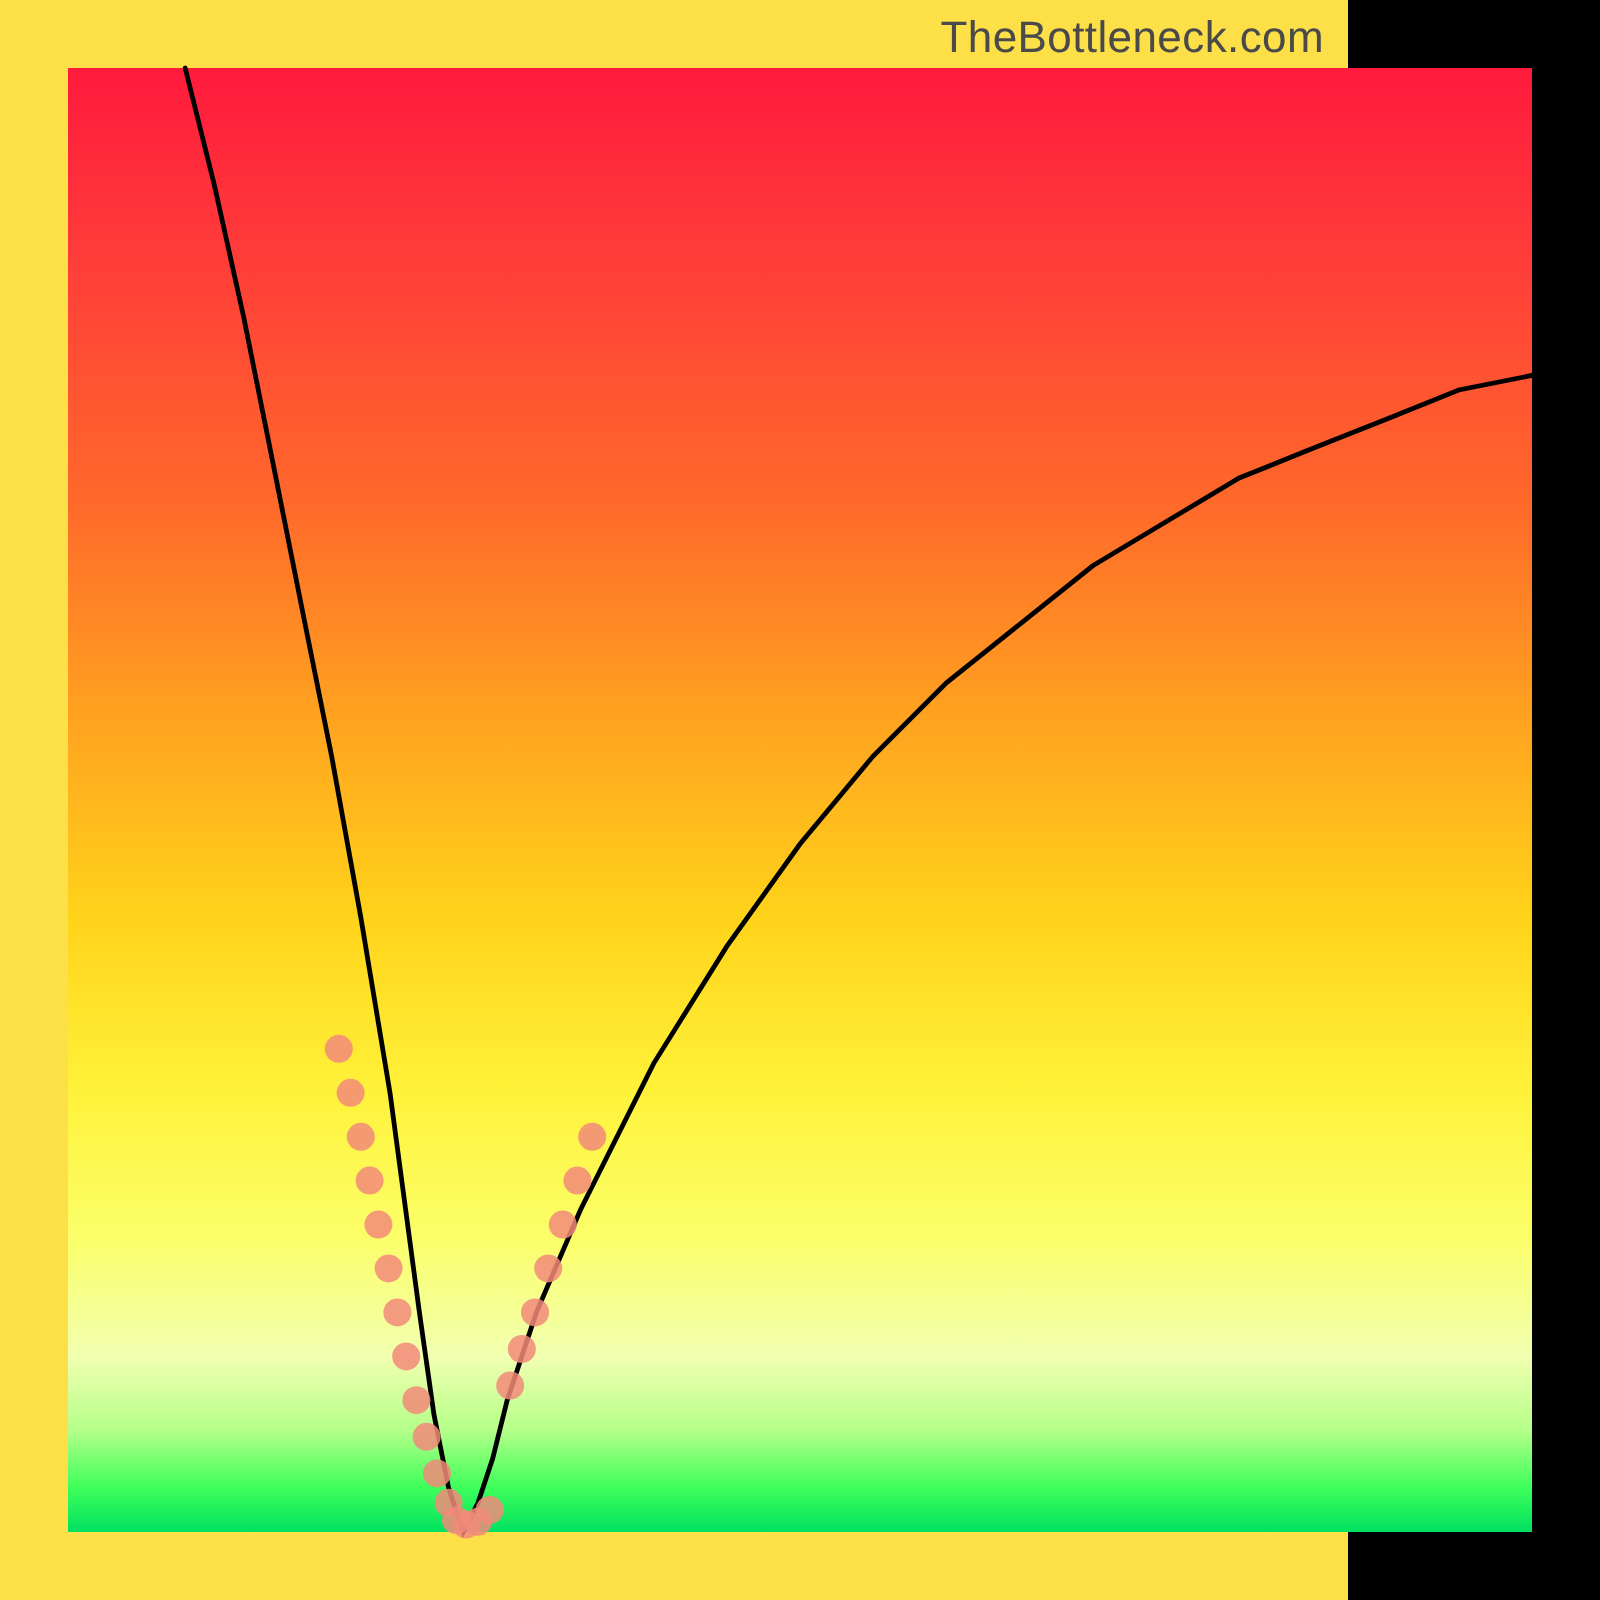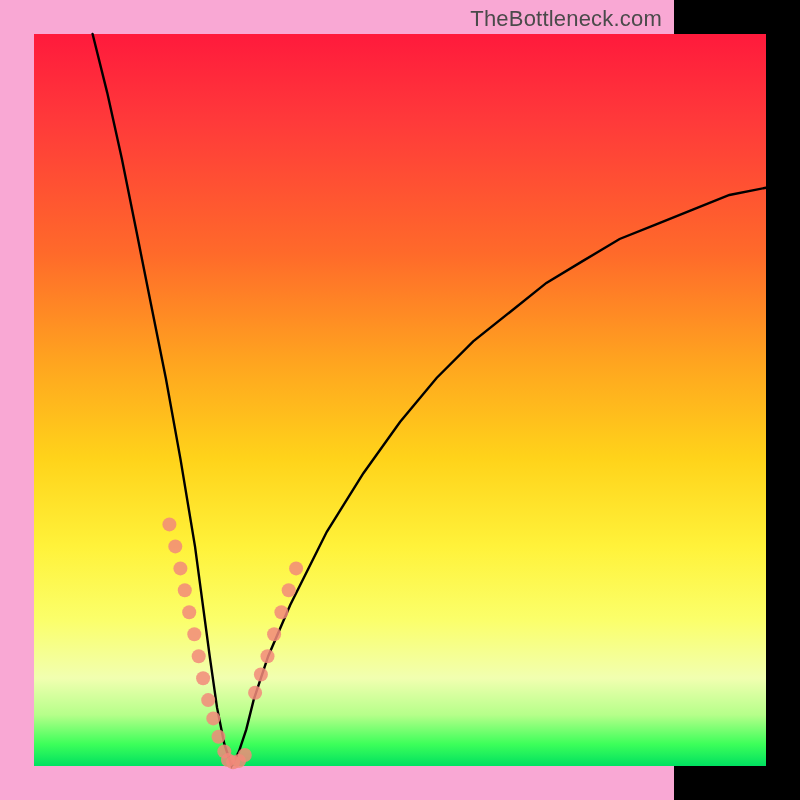--- a/index.html
+++ b/index.html
@@ -8,21 +8,21 @@
     width: 800px;
     height: 800px;
     overflow: hidden;
     background: #000;
     font-family: Arial, Helvetica, sans-serif;
   }
   .frame {
     position: relative;
     width: 674px;
     height: 800px;
-    background: #f9a8d4;
+    background: #fde047;
   }
   .plot-area {
     position: absolute;
     left: 34px;
     top: 34px;
     width: 732px;
     height: 732px;
     
     background: linear-gradient(
       to bottom,

